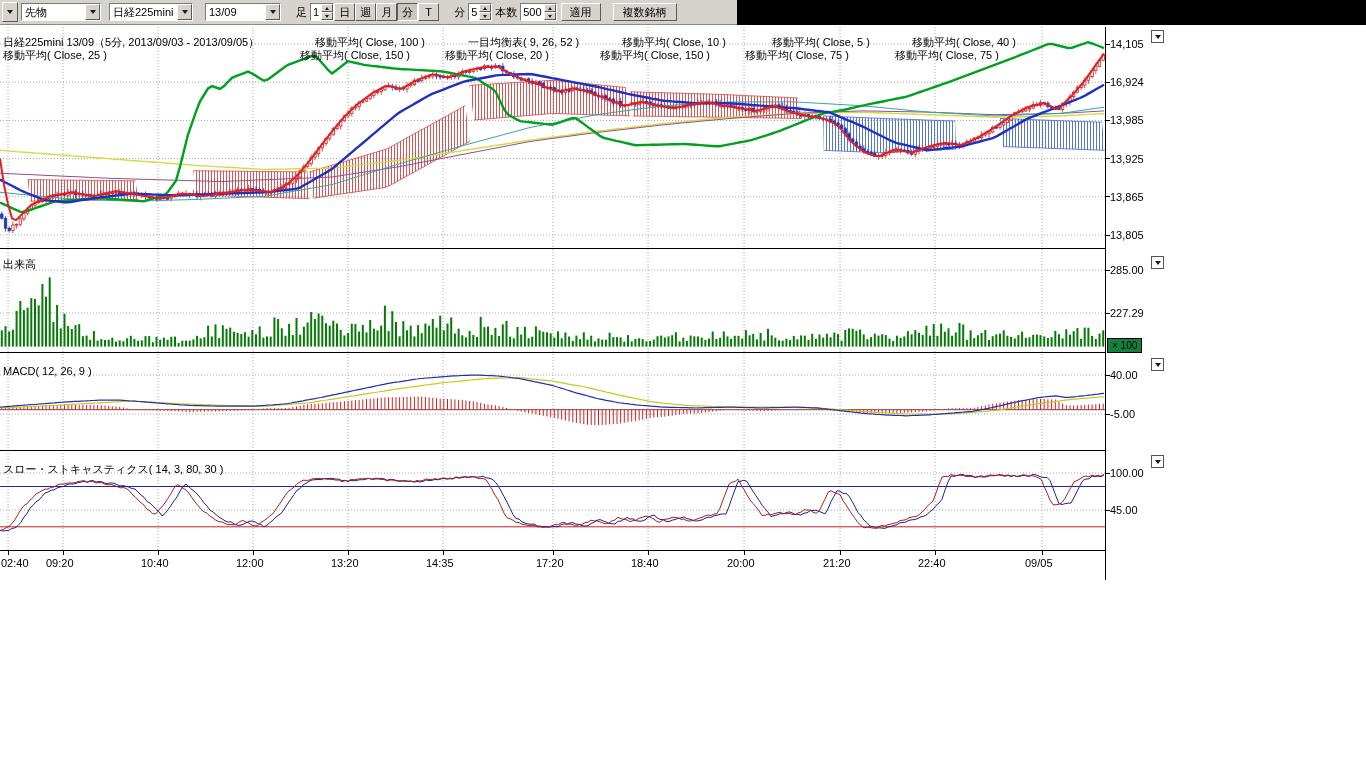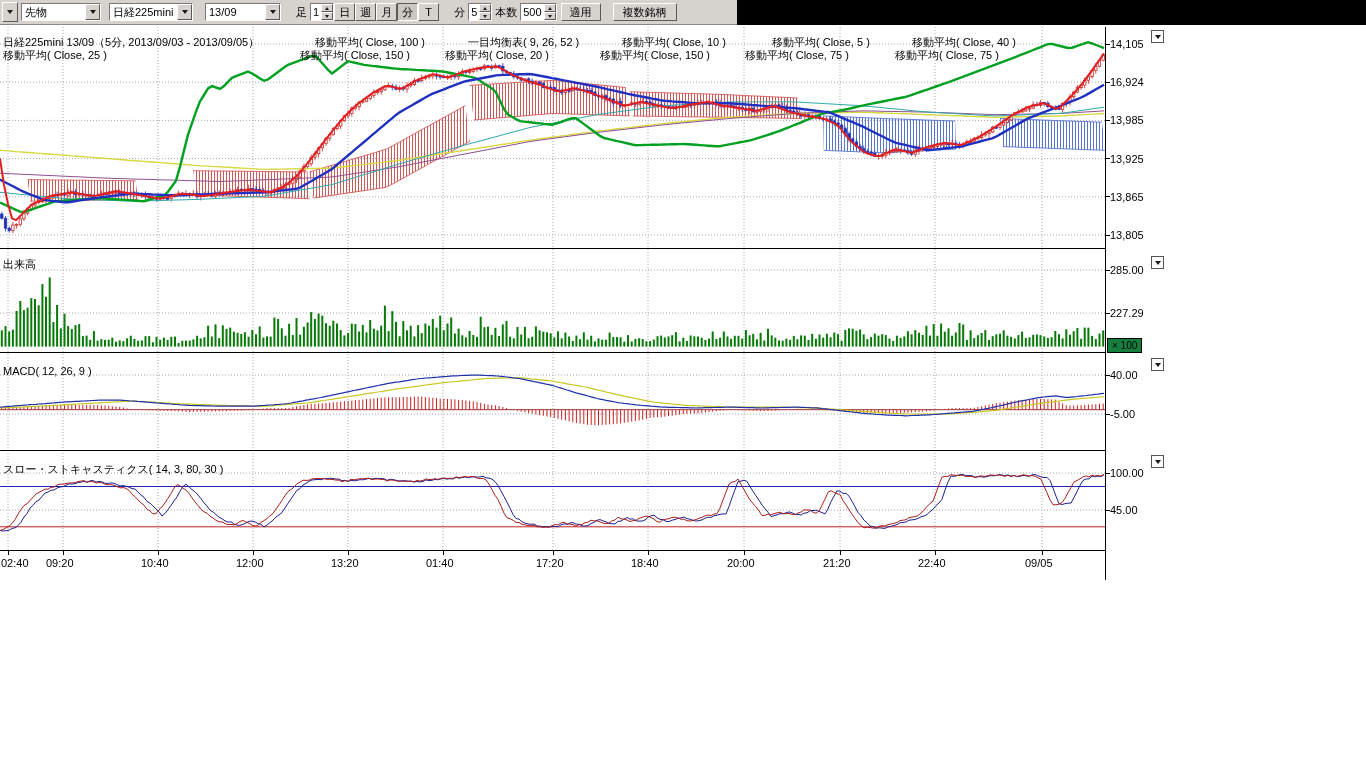--- a/index.html
+++ b/index.html
@@ -1481,21 +1481,21 @@
 
   <span class="chartlabel" style="left:3px;top:455px">スロー・ストキャスティクス( 14, 3, 80, 30 )</span>
   <span class="axlabel" style="top:467px">100.00</span>
   <span class="axlabel" style="top:504px">45.00</span>
 
   <span class="timelabel" style="left: 1px; text-align: left;">02:40</span>
   <span class="timelabel" style="left: 46px;">09:20</span>
   <span class="timelabel" style="left: 141px;">10:40</span>
   <span class="timelabel" style="left: 236px;">12:00</span>
   <span class="timelabel" style="left: 331px;">13:20</span>
-  <span class="timelabel" style="left: 426px;">01:40</span>
+  <span class="timelabel" style="left: 426px;">14:35</span>
   <span class="timelabel" style="left: 536px;">17:20</span>
   <span class="timelabel" style="left: 631px;">18:40</span>
   <span class="timelabel" style="left: 727px;">20:00</span>
   <span class="timelabel" style="left: 823px;">21:20</span>
   <span class="timelabel" style="left: 918px;">22:40</span>
   <span class="timelabel" style="left: 1025px;">09/05</span>
 
   <div class="panel-arrow" style="top:30px">
       <span class="tri"></span>
     </div>

